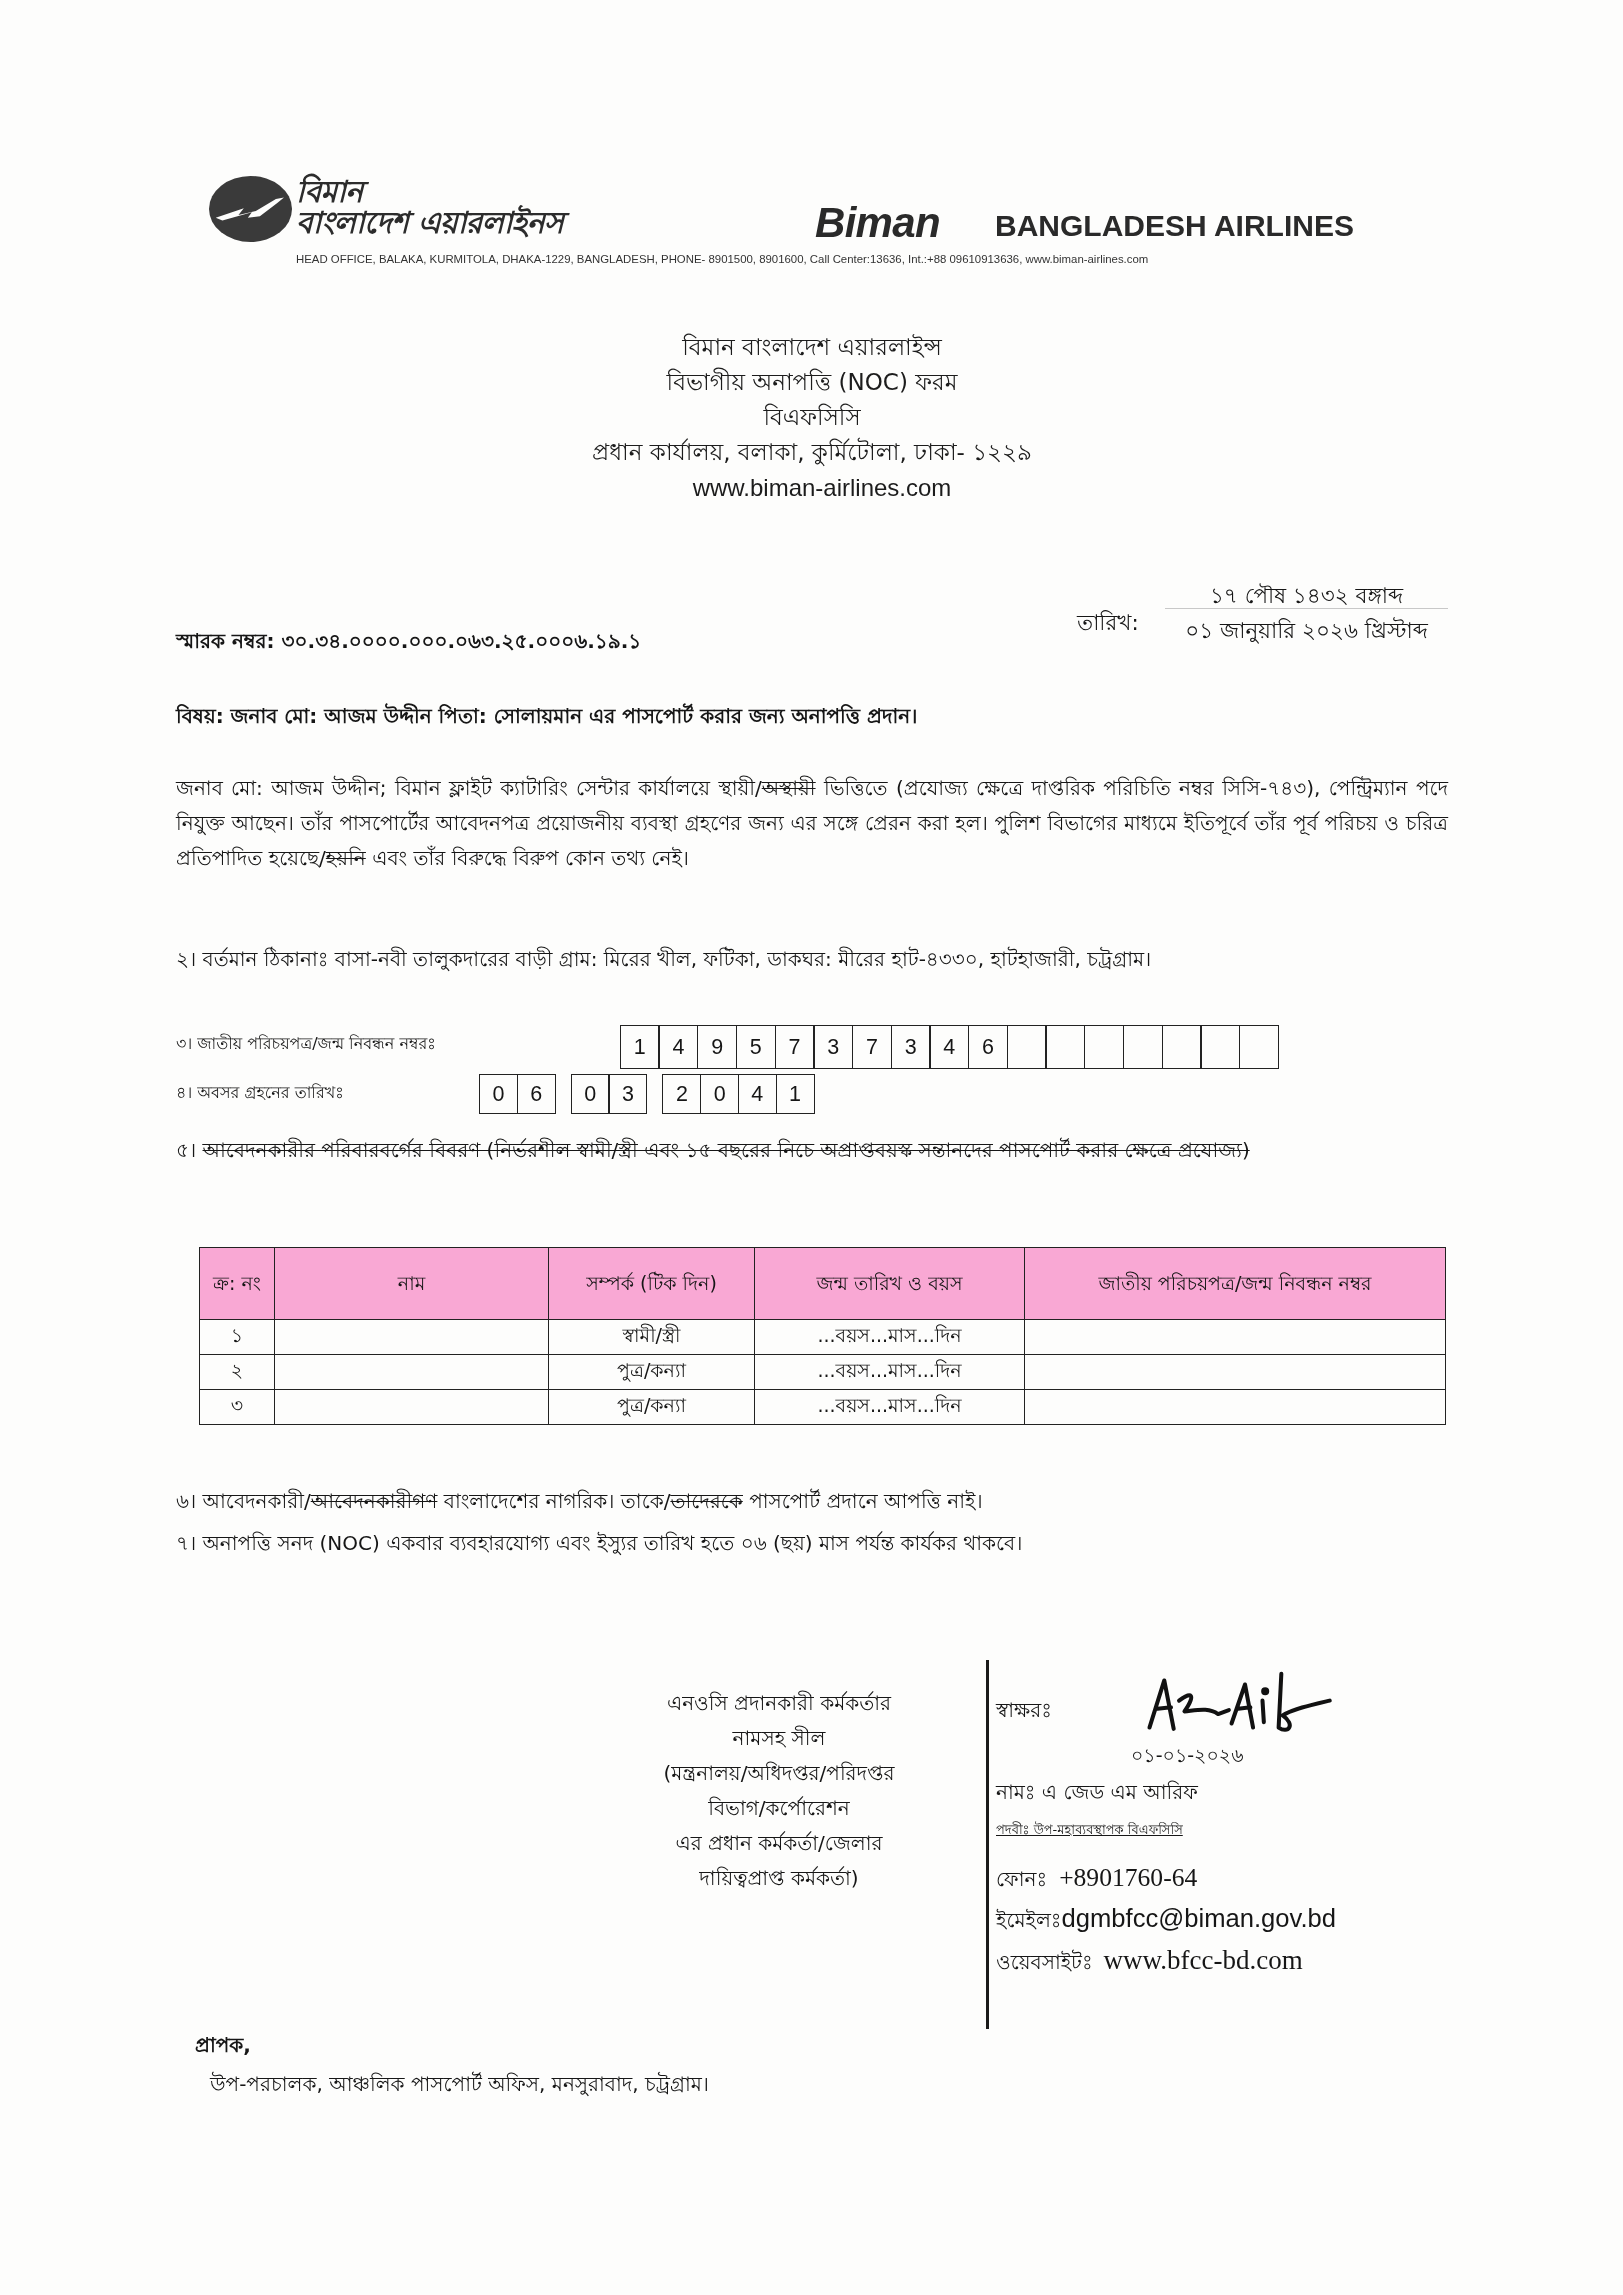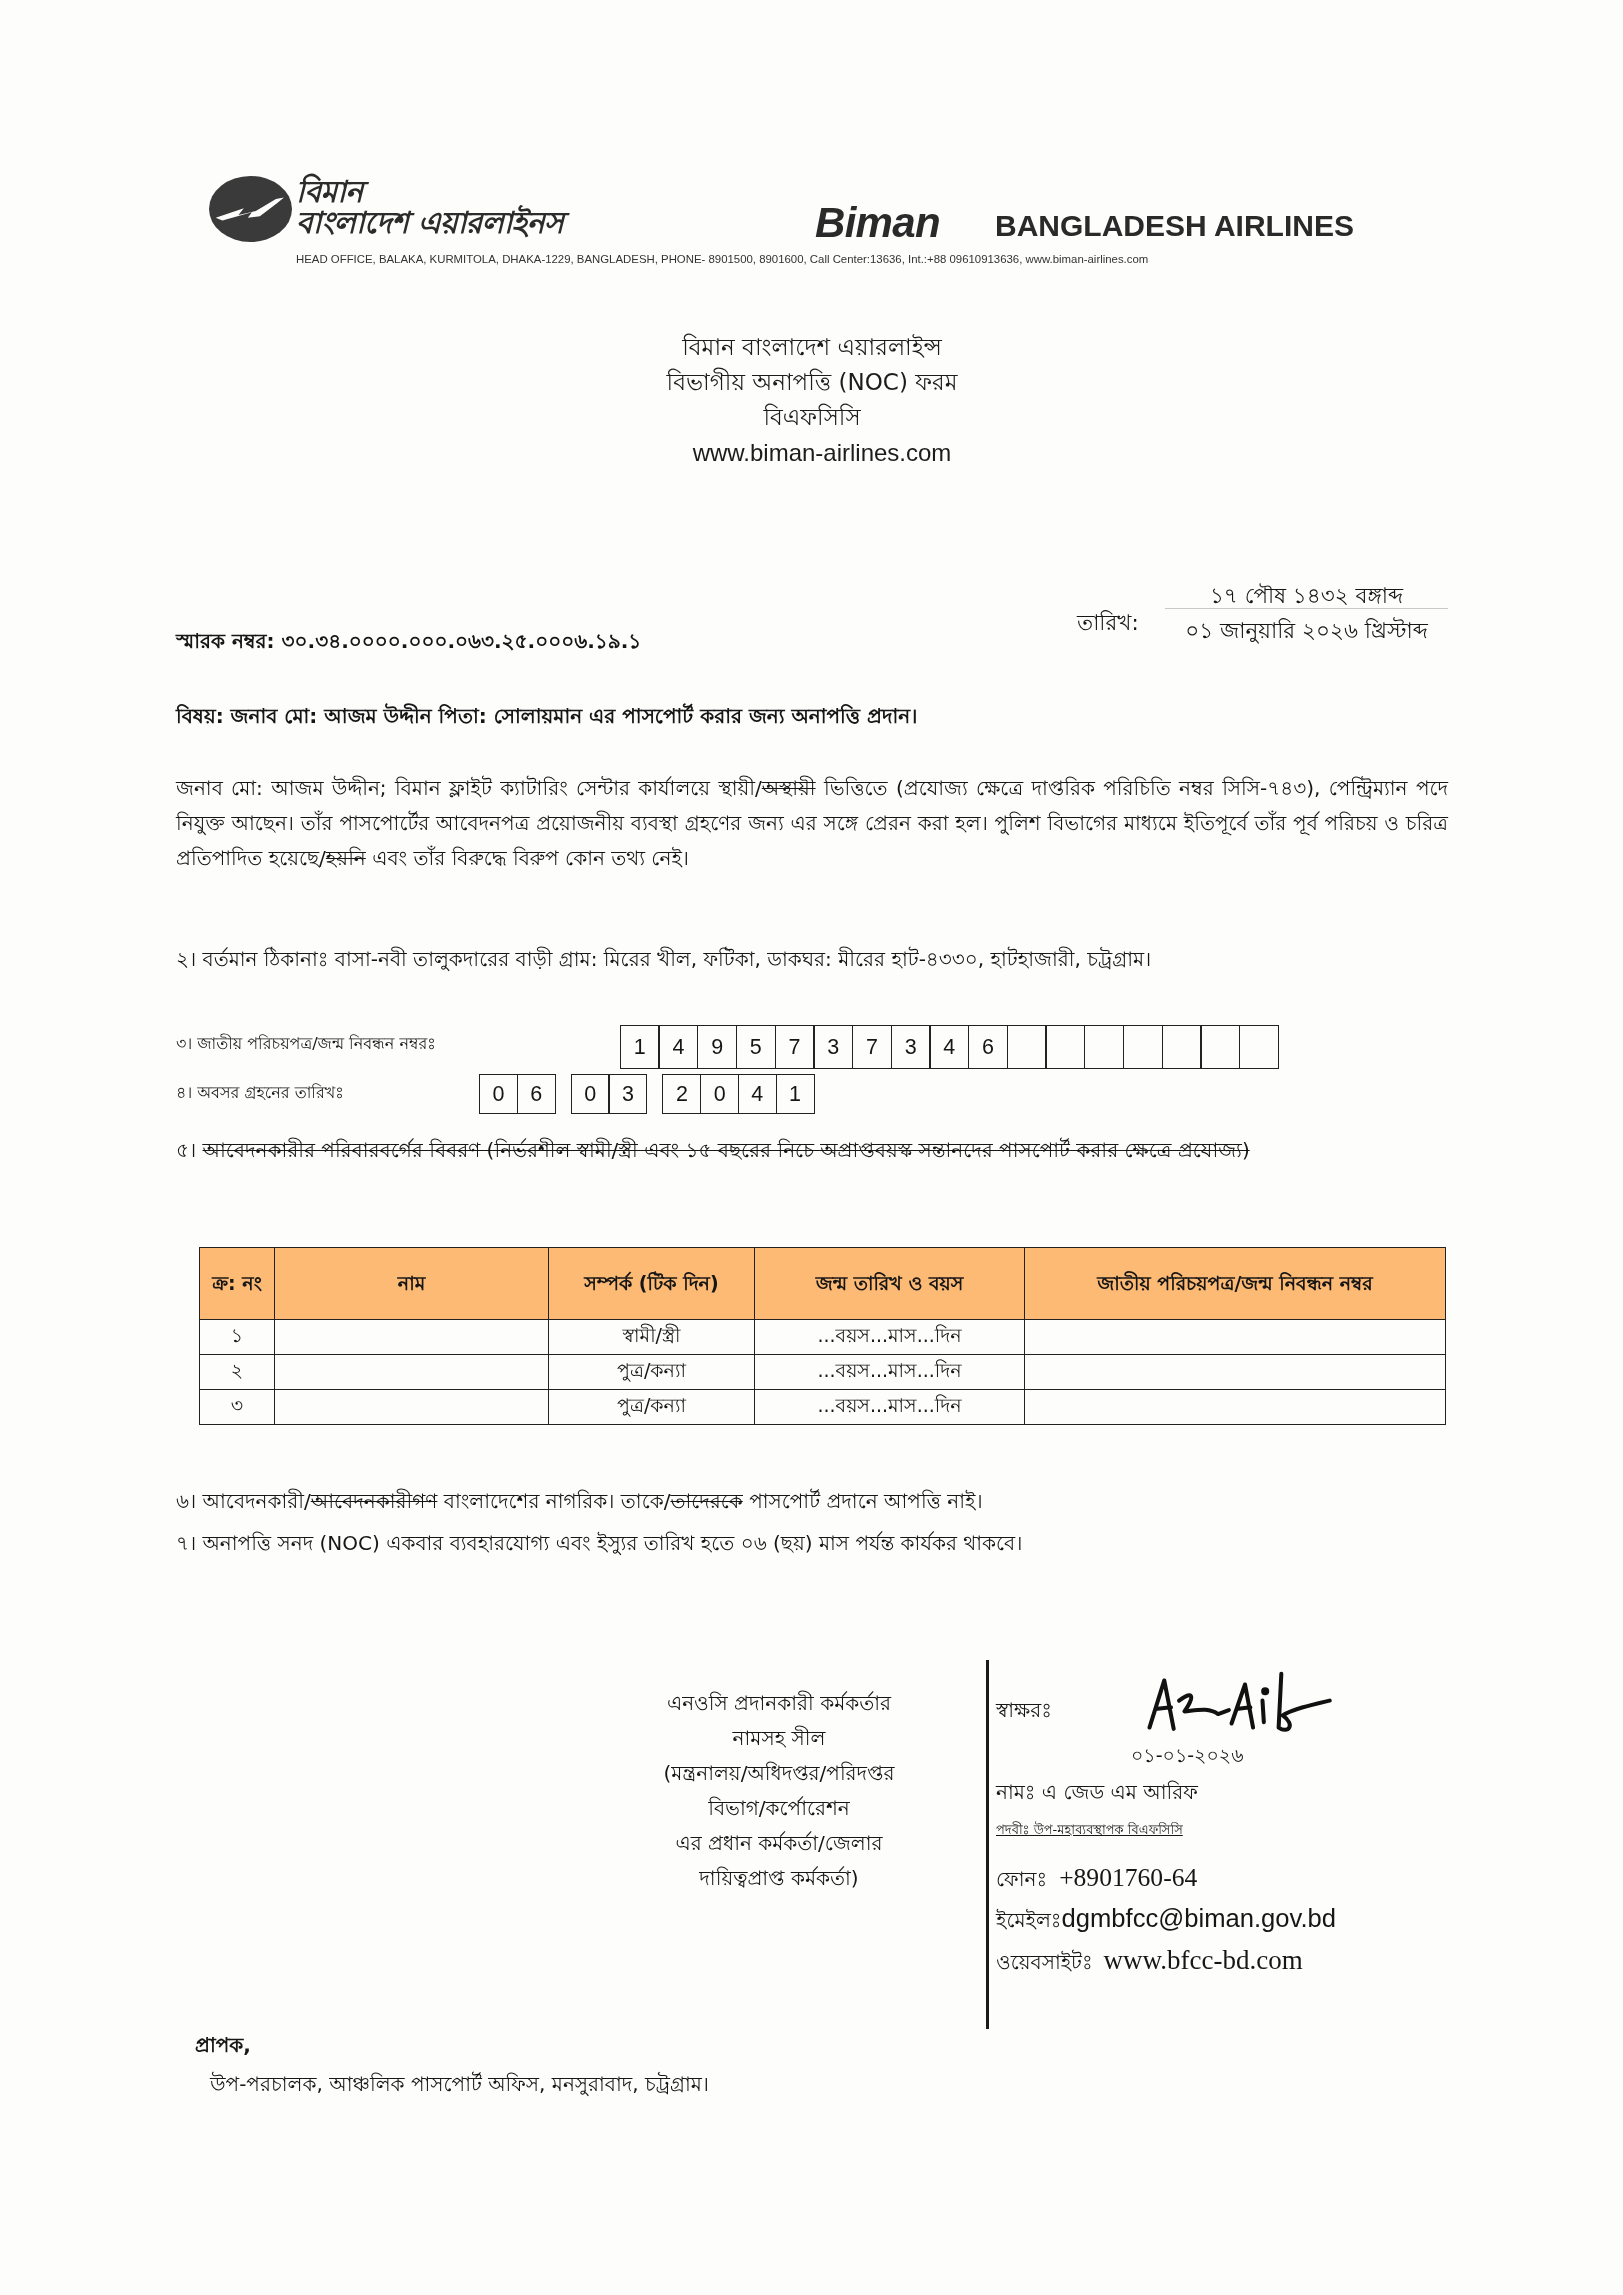--- a/index.html
+++ b/index.html
@@ -75,21 +75,21 @@
   .cell-group { display: flex; padding-left: 1.3px; }
 
   #item5 { left: 176px; top: 1131px; width: 1272px; font-size: 20px; line-height: 38px; }
 
   
   #family-table {
     left: 199px; top: 1247px; width: 1247px; border-collapse: collapse;
     font-size: 19px;
   }
   #family-table th, #family-table td { border: 1.3px solid #222; text-align: center; padding: 0 4px; }
-  #family-table th { background: #fdba74; font-weight: bold; height: 71px; line-height: 27px; }
+  #family-table th { background: #f9a8d4; font-weight: normal; height: 71px; line-height: 27px; }
   #family-table td { height: 34px; }
   #family-table th:nth-child(1) { width: 66px; }
   #family-table th:nth-child(2) { width: 265px; }
   #family-table th:nth-child(3) { width: 197px; }
   #family-table th:nth-child(4) { width: 261px; }
 
   #item6 { left: 176px; top: 1486px; font-size: 20px; }
   #item7 { left: 176px; top: 1528px; font-size: 20px; }
 
   
@@ -126,20 +126,21 @@
   <div>বাংলাদেশ এয়ারলাইনস</div>
 </div>
 <div id="en-brand-biman" class="abs">Biman</div>
 <div id="en-brand-rest" class="abs">BANGLADESH AIRLINES</div>
 <div id="head-office" class="abs">HEAD OFFICE, BALAKA, KURMITOLA, DHAKA-1229, BANGLADESH, PHONE- 8901500, 8901600, Call Center:13636, Int.:+88 09610913636, www.biman-airlines.com</div>
 
 <div id="title-block" class="abs">
   <div>বিমান বাংলাদেশ এয়ারলাইন্স</div>
   <div>বিভাগীয় অনাপত্তি (NOC) ফরম</div>
   <div>বিএফসিসি</div>
+  <div>প্রধান কার্যালয়, বলাকা, কুর্মিটোলা, ঢাকা- ১২২৯</div>
   <div class="url">www.biman-airlines.com</div>
 </div>
 
 <div id="memo" class="abs">
   <span>স্মারক নম্বর:</span>
   <span>৩০.৩৪.০০০০.০০০.০৬৩.২৫.০০০৬.১৯.১</span>
 </div>
 <div id="date-label" class="abs">তারিখ:</div>
 <div id="date-bangla" class="abs">১৭ পৌষ ১৪৩২ বঙ্গাব্দ</div>
 <div id="date-rule" class="abs"></div>

